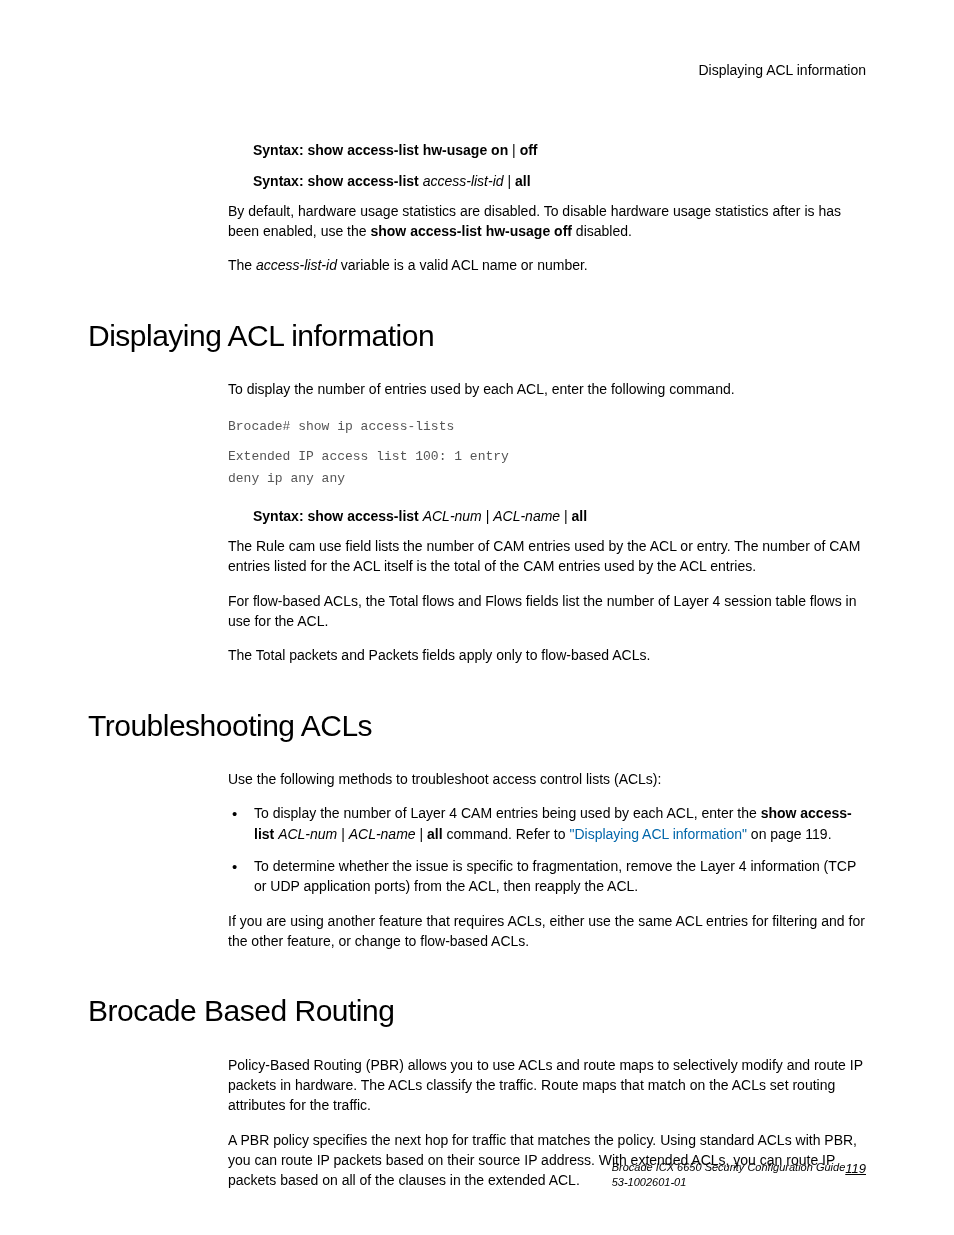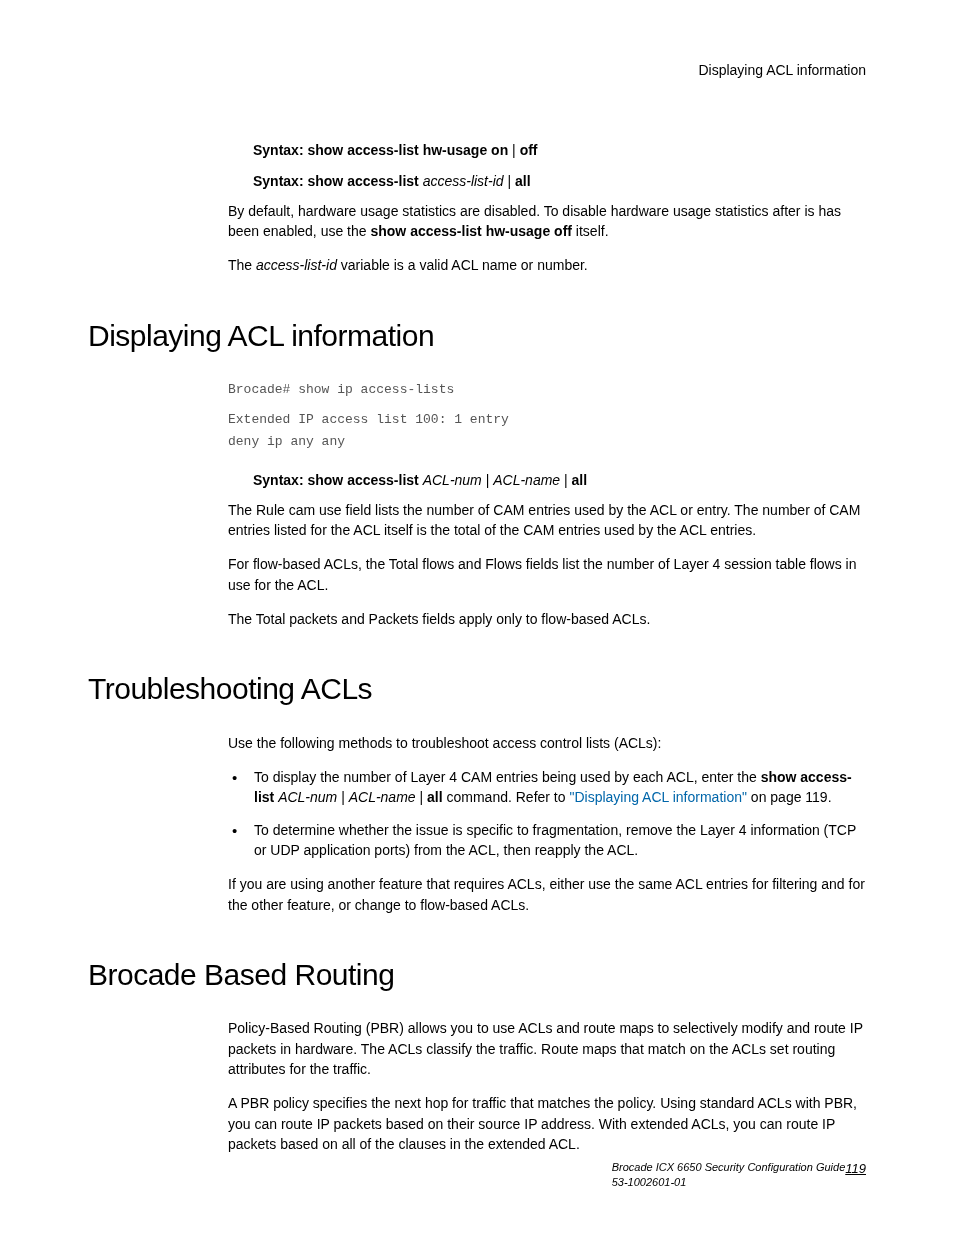--- a/index.html
+++ b/index.html
@@ -85,29 +85,30 @@
 <div class="header-right">Displaying ACL information</div>
 
 <div class="content-indent">
   <div class="syntax-line">
     <span class="bold run">Syntax:  </span><span class="bold run">show access-list hw-usage on</span><span class="run"> | </span><span class="bold run">off</span>
   </div>
   <div class="syntax-line">
     <span class="bold run">Syntax:  </span><span class="bold run">show access-list </span><span class="italic run">access-list-id</span><span class="run"> | </span><span class="bold run">all</span>
   </div>
   <p class="para">
-    <span class="run">By default, hardware usage statistics are disabled. To disable hardware usage statistics after is has been enabled, use the </span><span class="bold run">show access-list hw-usage off</span><span class="run"> itself.</span>
+    <span class="run">By default, hardware usage statistics are disabled. To disable hardware usage statistics after is has been enabled, use the </span><span class="bold run">show access-list hw-usage off</span><span class="run"> disabled.</span>
   </p>
   <p class="para">
     <span class="run">The </span><span class="italic run">access-list-id</span><span class="run"> variable is a valid ACL name or number.</span>
   </p>
 </div>
 
 <h1>Displaying ACL information</h1>
 <div class="content-indent">
+  <p class="para">To display the number of entries used by each ACL, enter the following command.</p>
   <div class="code-block">
     <div>Brocade# show ip access-lists</div>
     <div style="height:8px"></div>
     <div>Extended IP access list 100: 1 entry</div>
     <div>deny ip any any</div>
   </div>
   <div class="syntax-line">
     <span class="bold run">Syntax:  </span><span class="bold run">show access-list </span><span class="italic run">ACL-num</span><span class="run"> | </span><span class="italic run">ACL-name</span><span class="run"> | </span><span class="bold run">all</span>
   </div>
   <p class="para">The Rule cam use field lists the number of CAM entries used by the ACL or entry. The number of CAM entries listed for the ACL itself is the total of the CAM entries used by the ACL entries.</p>

